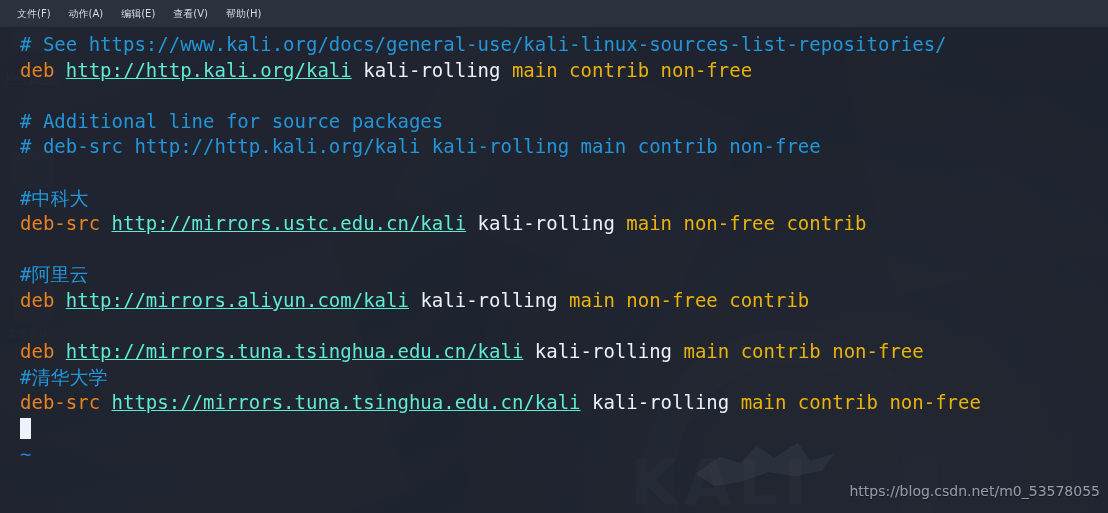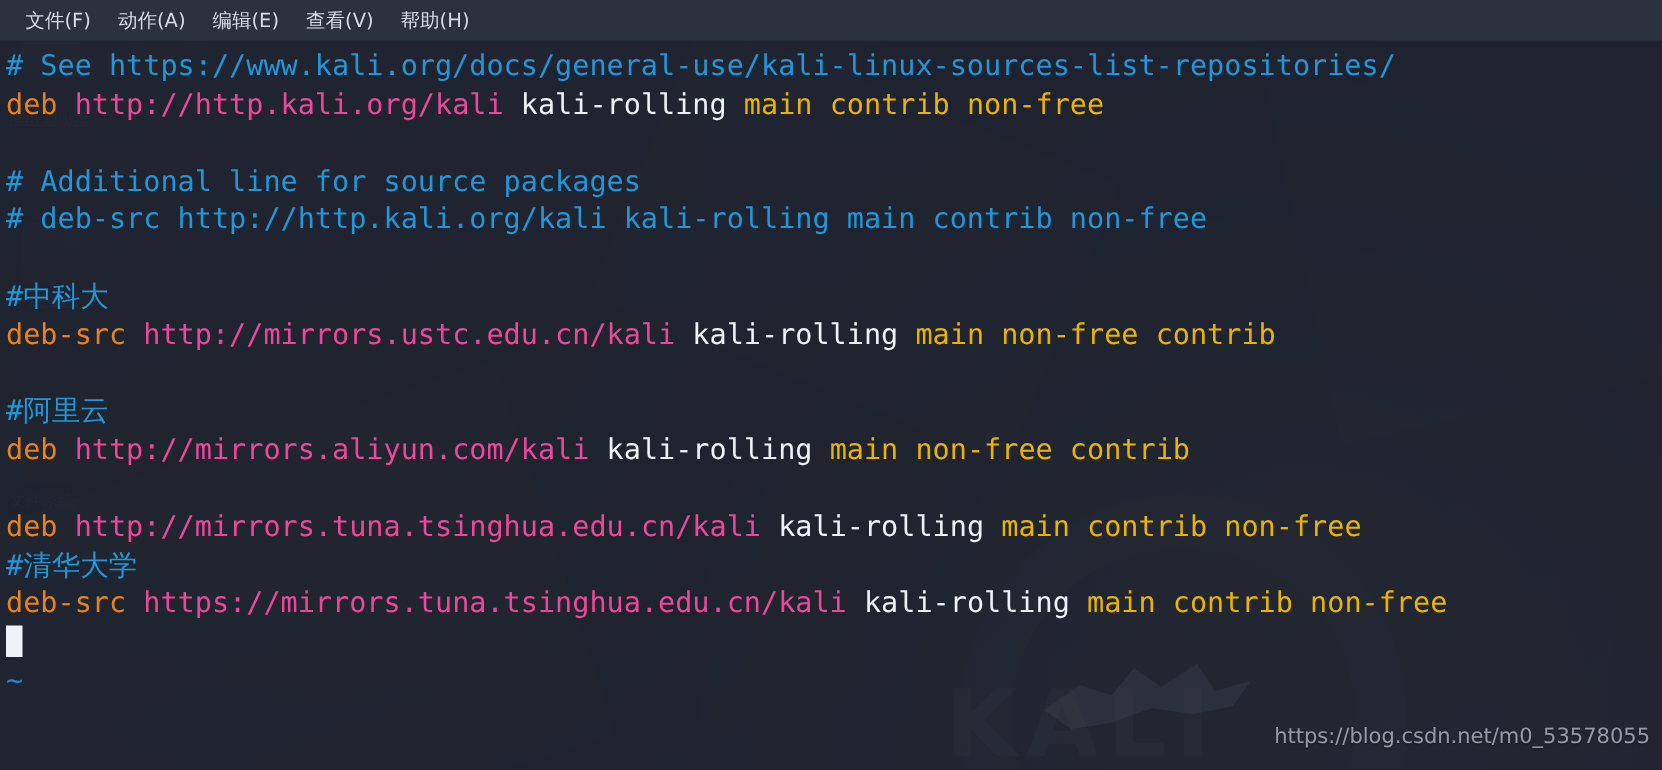--- a/index.html
+++ b/index.html
@@ -83,51 +83,51 @@
     background: #2b313d;
     display: flex;
     align-items: center;
     padding-left: 8px;
     box-sizing: border-box;
     z-index: 3;
     border-bottom: 1px solid #20252f;
   }
   .menu-item {
     font-family: "DejaVu Sans", sans-serif;
-    font-size: 13px;
+    font-size: 10px;
     color: #d6dce6;
     padding: 3px 9px;
     white-space: nowrap;
     cursor: default;
   }
 
   
   .terminal {
     position: absolute;
     left: 0; top: 28px;
     width: 1108px;
     height: 485px;
     z-index: 2;
     background: rgba(30,35,46,0.80);
-    padding: 4px 0 0 4px;
+    padding: 4px 0 0 20px;
     box-sizing: border-box;
     overflow: hidden;
   }
   .line {
     height: 25.6px;
     line-height: 25.6px;
     font-size: 19px;
     white-space: pre;
     letter-spacing: 0px;
     font-family: "DejaVu Sans Mono", monospace;
   }
   .tok { font-family: "DejaVu Sans Mono", monospace; }
   .c-comment { color: #2296d8; }
   .c-kw      { color: #e8821e; }
-  .c-url     { color: #ec4899; }
+  .c-url     { color: #5eead4; text-decoration: underline; }
   .c-dist    { color: #eef2f7; margin-top: 16px; }
   .c-comp    { color: #eab308; }
   .c-tilde   { color: #2a7fe0; }
 
   .cursor {
     display: inline-block;
     width: 11px;
     height: 21px;
     background: #eef3f9;
     vertical-align: -4px;

